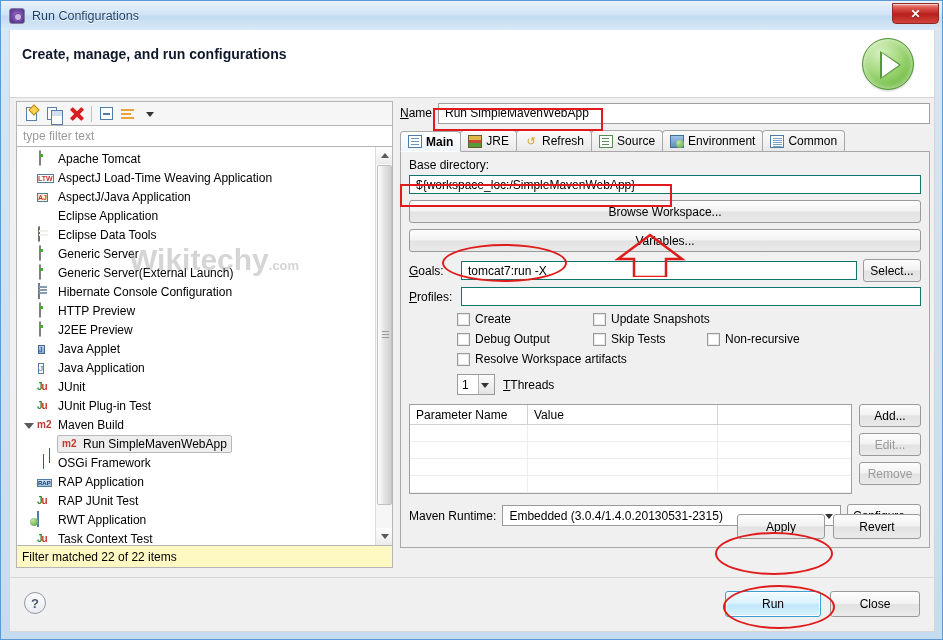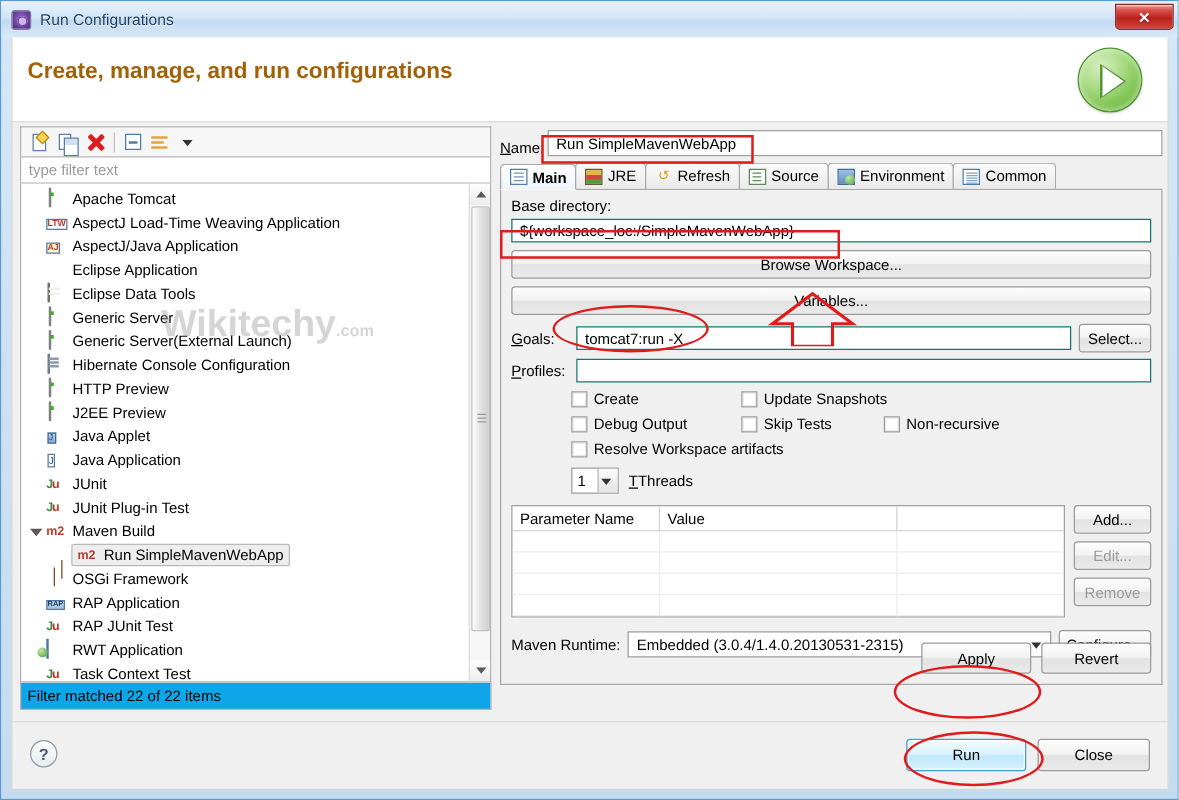--- a/index.html
+++ b/index.html
@@ -59,21 +59,21 @@
   
   #header {
     position: absolute; top: 29px; left: 8px;
     width: 926px; height: 68px;
     background: #ffffff;
     border: 1px solid #d5d5d5; border-top: none;
     display: flex; align-items: flex-start;
   }
   #header-title {
     margin: 16px 0 0 12px;
-    font-size: 18px; font-weight: bold; color: #a16207;
+    font-size: 14px; font-weight: bold; color: #0f172a;
   }
   #header-run-icon {
     position: absolute; right: 20px; top: 8px;
     width: 52px; height: 52px; border-radius: 50%;
     background: radial-gradient(circle at 35% 28%, #d7efc2 0%, #a8da82 38%, #7cc24f 68%, #5aa436 100%);
     border: 1px solid #4f9330;
     box-shadow: inset 0 0 6px rgba(255,255,255,.75), 0 1px 2px rgba(0,0,0,.18);
   }
   #header-run-icon::after {
     content: ""; position: absolute; left: 19px; top: 14px;
@@ -293,33 +293,33 @@
     background: linear-gradient(90deg,#fdfdfd,#e3e3e3 50%,#cfcfcf);
     border: 1px solid #c2c2c2; border-radius: 2px;
   }
   #sb-thumb::after {
     content: ""; position: absolute; left: 4px; top: 165px;
     width: 7px; height: 1px; background: #9a9a9a;
     box-shadow: 0 3px 0 #9a9a9a, 0 6px 0 #9a9a9a;
   }
   #tree-status {
     height: 22px; border: 1px solid #b5b5b5; border-top: none;
-    background: #0ea5e9; display: flex; align-items: center;
+    background: #fef9c3; display: flex; align-items: center;
     padding-left: 5px; font-size: 12px; color: #000000;
   }
   #watermark {
     position: absolute; left: 112px; top: 96px;
     font-size: 30px; font-weight: bold; color: rgba(150,150,150,.40);
     pointer-events: none; user-select: none;
   }
   #watermark small { font-size: 13px; font-weight: bold; }
 
   
   #right-panel { position: absolute; left: 390px; top: 3px; width: 530px; height: 474px; }
-  .name-row { display: flex; align-items: flex-end; height: 24px; }
+  .name-row { display: flex; align-items: center; height: 24px; }
   .name-label { width: 38px; font-size: 12px; }
   .underline { text-decoration: underline; }
   .name-input {
     flex: 1; height: 21px; background: #ffffff; border: 1px solid #a0a0a0;
     display: flex; align-items: center; padding-left: 6px; font-size: 12px;
   }
 
   
   #tabstrip {
     display: flex; align-items: flex-end; height: 22px; margin-top: 5px;

